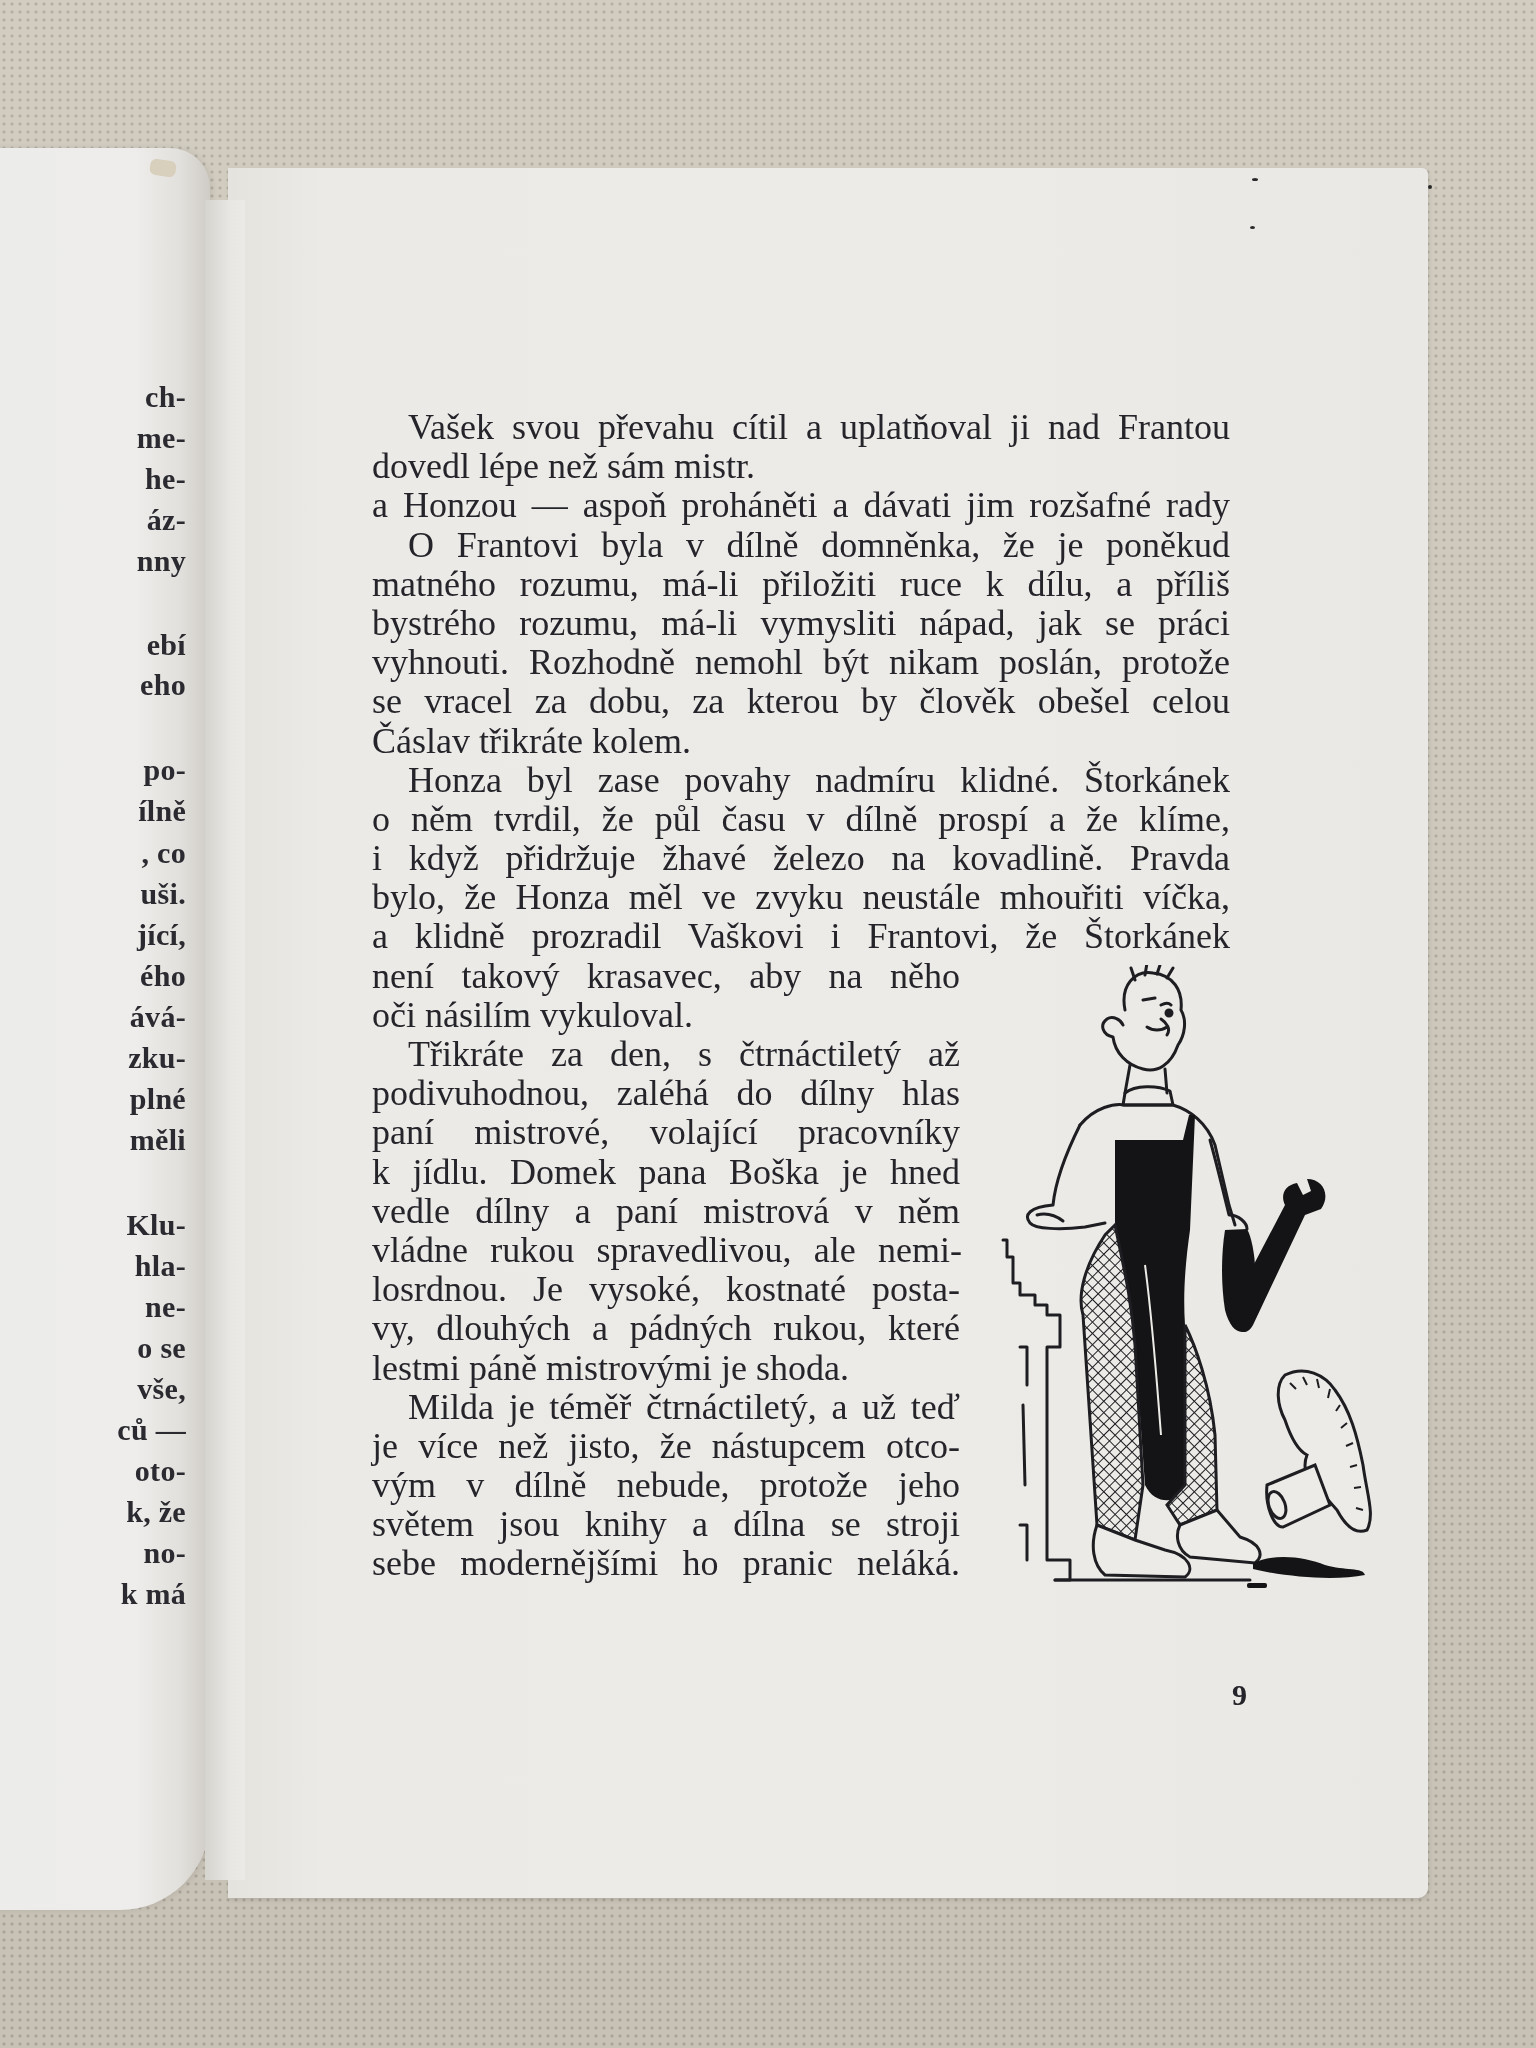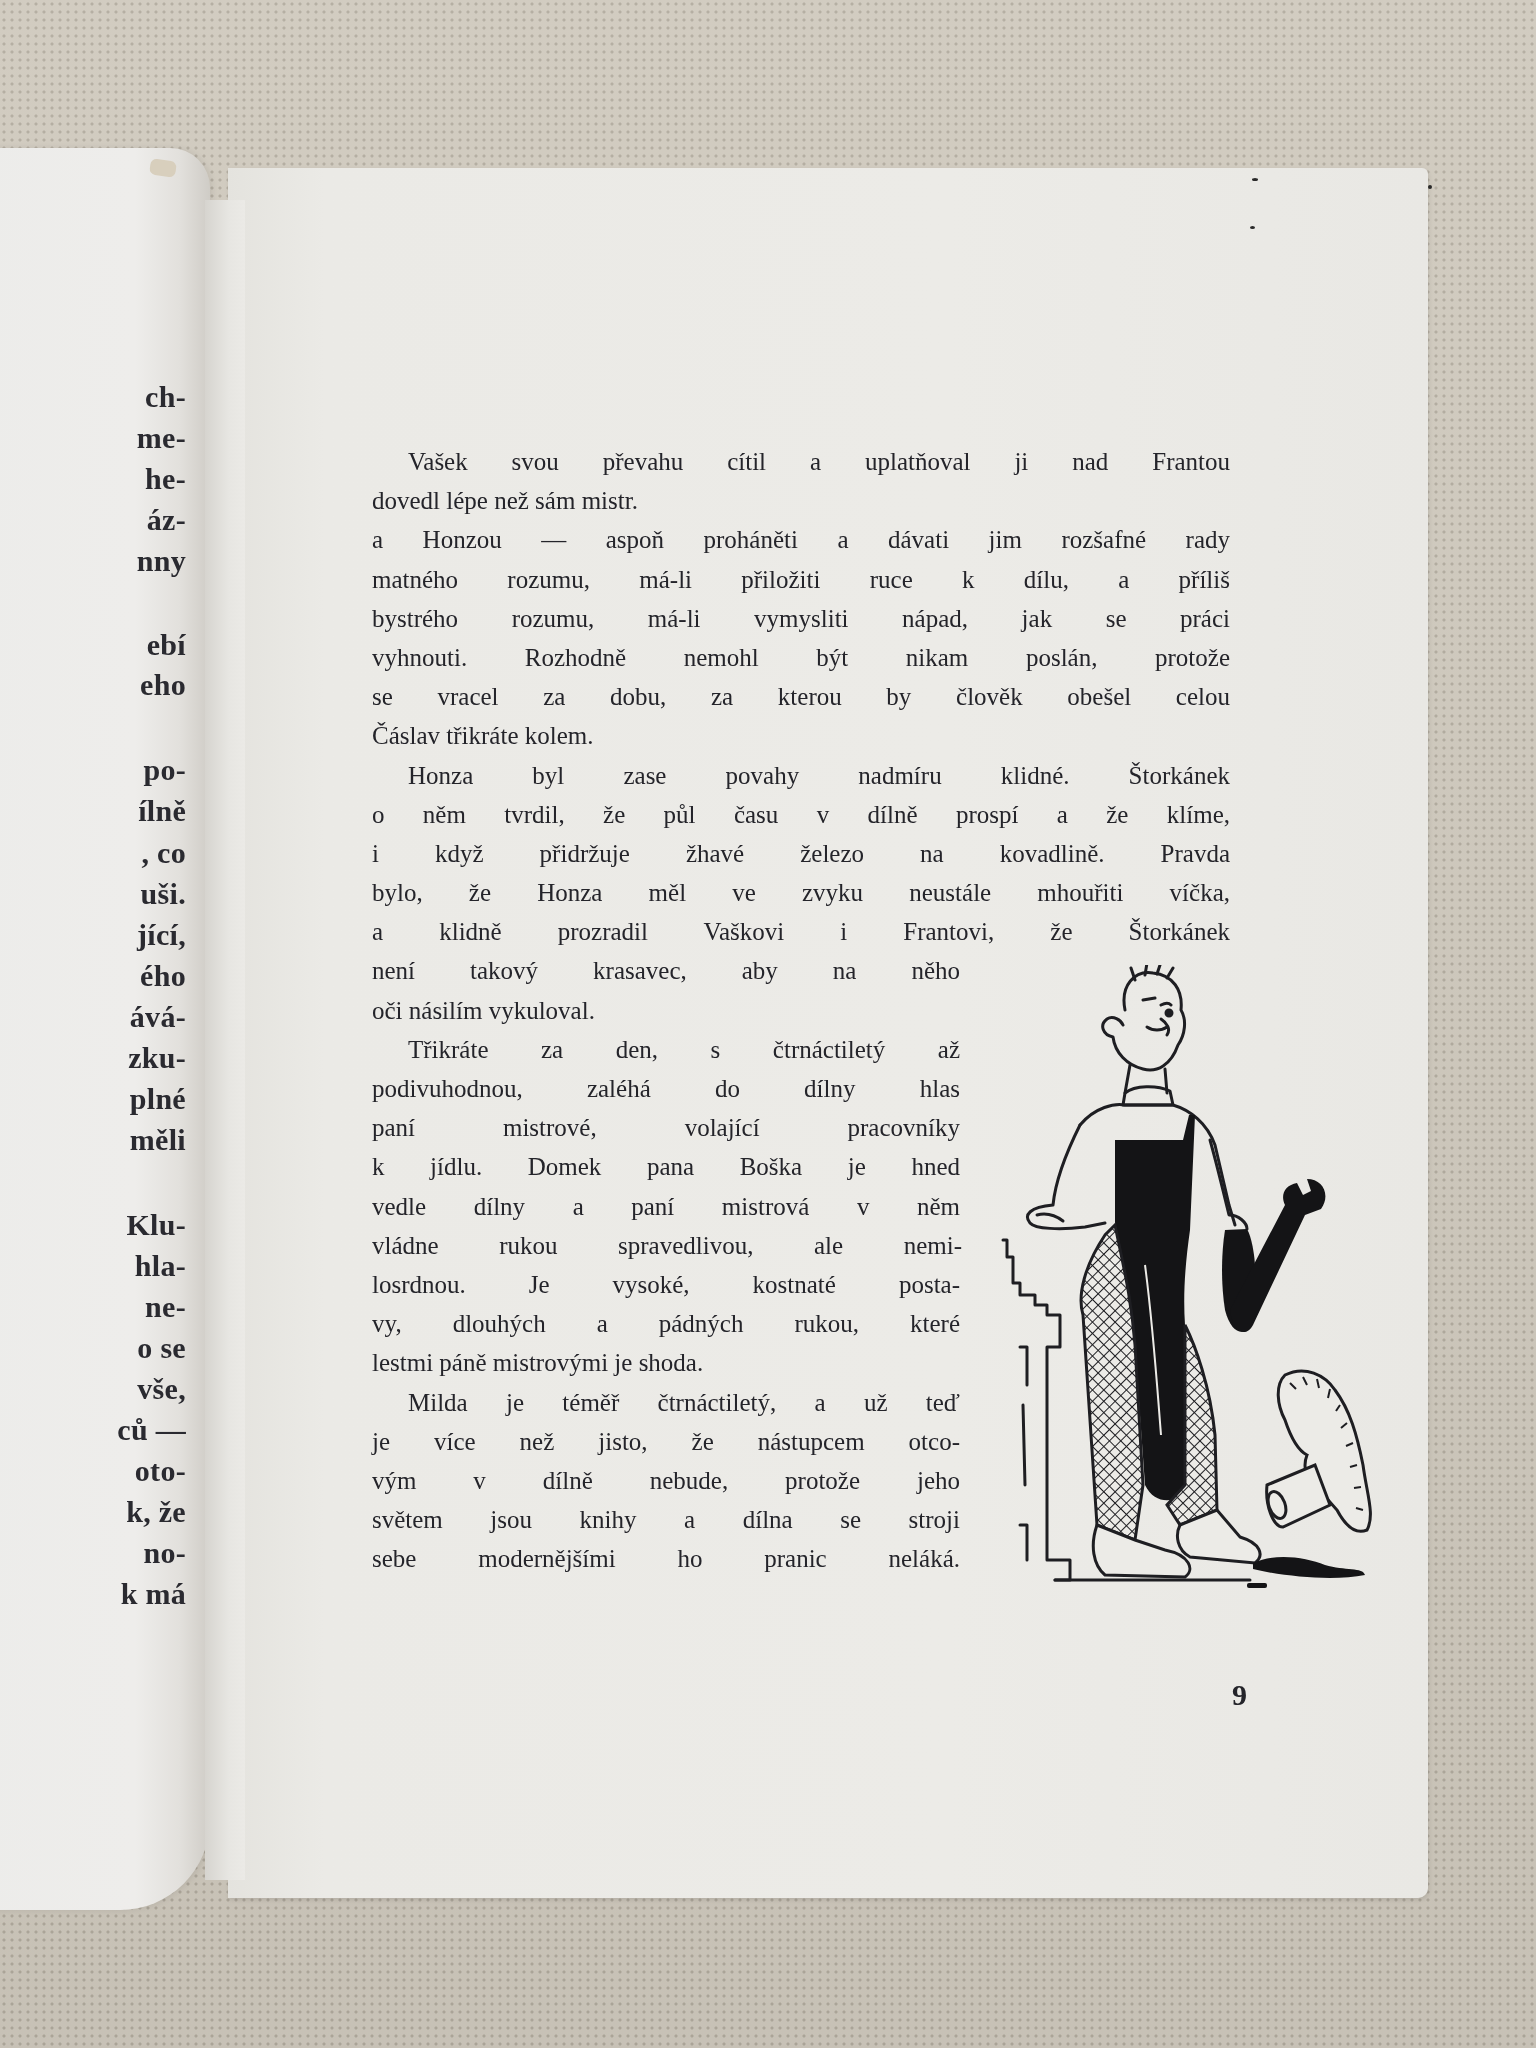--- a/index.html
+++ b/index.html
@@ -40,21 +40,21 @@
   }
   
   .right-page {
     position: absolute; left: 228px; top: 168px; width: 1200px; height: 1730px;
     background: linear-gradient(90deg, #e4e3de 0%, #ebeae6 8%, #ecebe7 60%, #e9e8e4 100%);
     border-radius: 0 6px 10px 0;
     box-shadow: 1px 2px 4px rgba(0,0,0,0.1);
   }
   .text-block {
     position: absolute; left: 372px; top: 408px; width: 858px;
-    font-size: 25px; line-height: 39.2px; color: #24242a; margin-top: 34px;
+    font-size: 36px; line-height: 39.2px; color: #24242a;
   }
   .line { display: block; white-space: nowrap; text-align: justify; text-align-last: justify; height: 39.2px; }
   .line.last { text-align-last: left; }
   .line.indent { padding-left: 36px; }
   .narrow { width: 588px; }
   .illustration {
     position: absolute; left: 985px; top: 965px; width: 400px; height: 690px;
   }
   .page-number {
     position: absolute; left: 1232px; top: 1678px;
@@ -107,20 +107,21 @@
 
 <div class="text-block">
 
   <div>
     <span class="line indent">Vašek svou převahu cítil a uplatňoval ji nad Frantou</span>
     <span class="line last">dovedl lépe než sám mistr.</span>
     <span class="line">a Honzou — aspoň proháněti a dávati jim rozšafné rady</span>
   </div>
 
   <div>
+    <span class="line indent">O Frantovi byla v dílně domněnka, že je poněkud</span>
     <span class="line">matného rozumu, má-li přiložiti ruce k dílu, a příliš</span>
     <span class="line">bystrého rozumu, má-li vymysliti nápad, jak se práci</span>
     <span class="line">vyhnouti. Rozhodně nemohl být nikam poslán, protože</span>
     <span class="line">se vracel za dobu, za kterou by člověk obešel celou</span>
     <span class="line last">Čáslav třikráte kolem.</span>
   </div>
 
   <div>
     <span class="line indent">Honza byl zase povahy nadmíru klidné. Štorkánek</span>
     <span class="line">o něm tvrdil, že půl času v dílně prospí a že klíme,</span>

